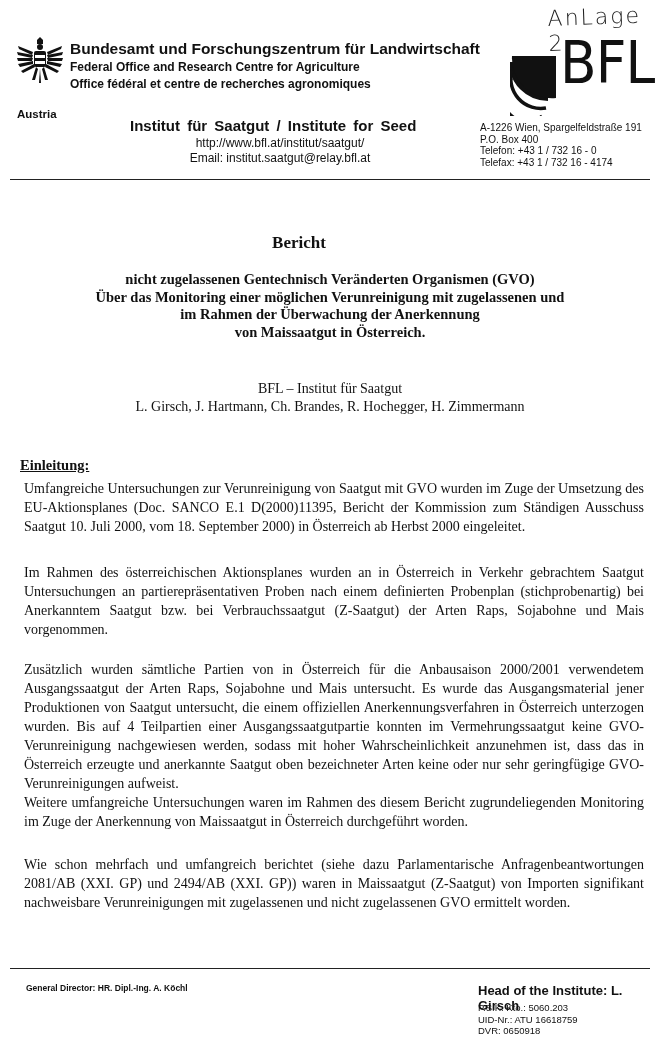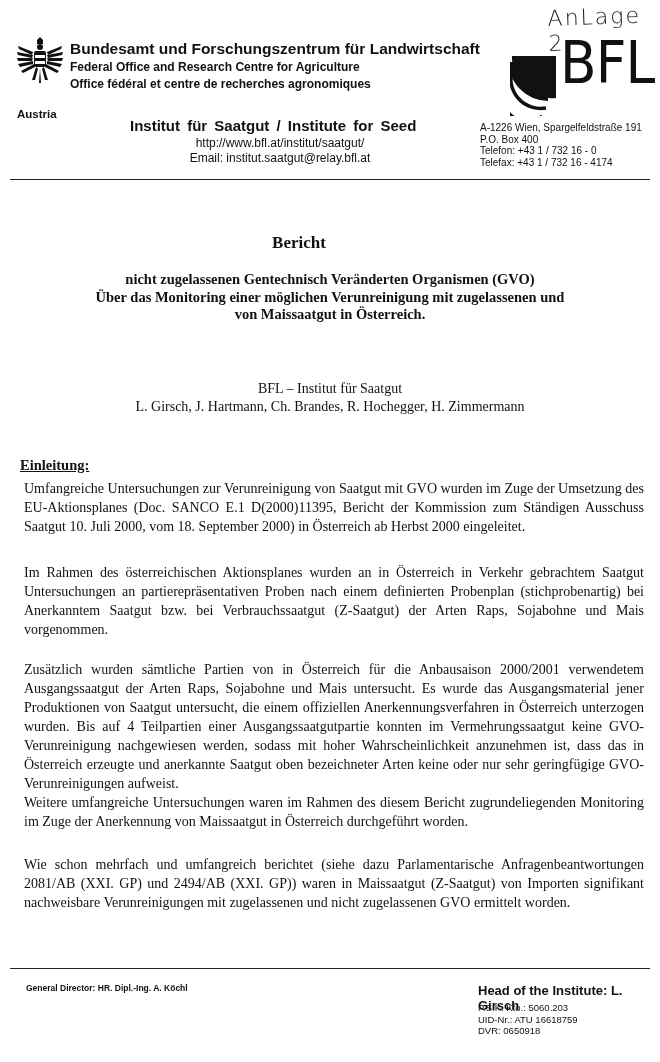--- a/index.html
+++ b/index.html
@@ -98,20 +98,21 @@
   <div>Telefon: +43 1 / 732 16 - 0</div>
   <div>Telefax: +43 1 / 732 16 - 4174</div>
 </div>
 
 <div class="header-rule"></div>
 
 <div class="serif report-title">Bericht</div>
 <div class="serif report-subtitle">
   <div>nicht zugelassenen Gentechnisch Veränderten Organismen (GVO)</div>
   <div>Über das Monitoring einer möglichen Verunreinigung mit zugelassenen und</div>
+  <div>im Rahmen der Überwachung der Anerkennung</div>
   <div>von Maissaatgut in Österreich.</div>
 </div>
 
 <div class="serif authors">
   <div>BFL – Institut für Saatgut</div>
   <div>L. Girsch, J. Hartmann, Ch. Brandes, R. Hochegger, H. Zimmermann</div>
 </div>
 
 <div class="serif section-heading">Einleitung:</div>
 

